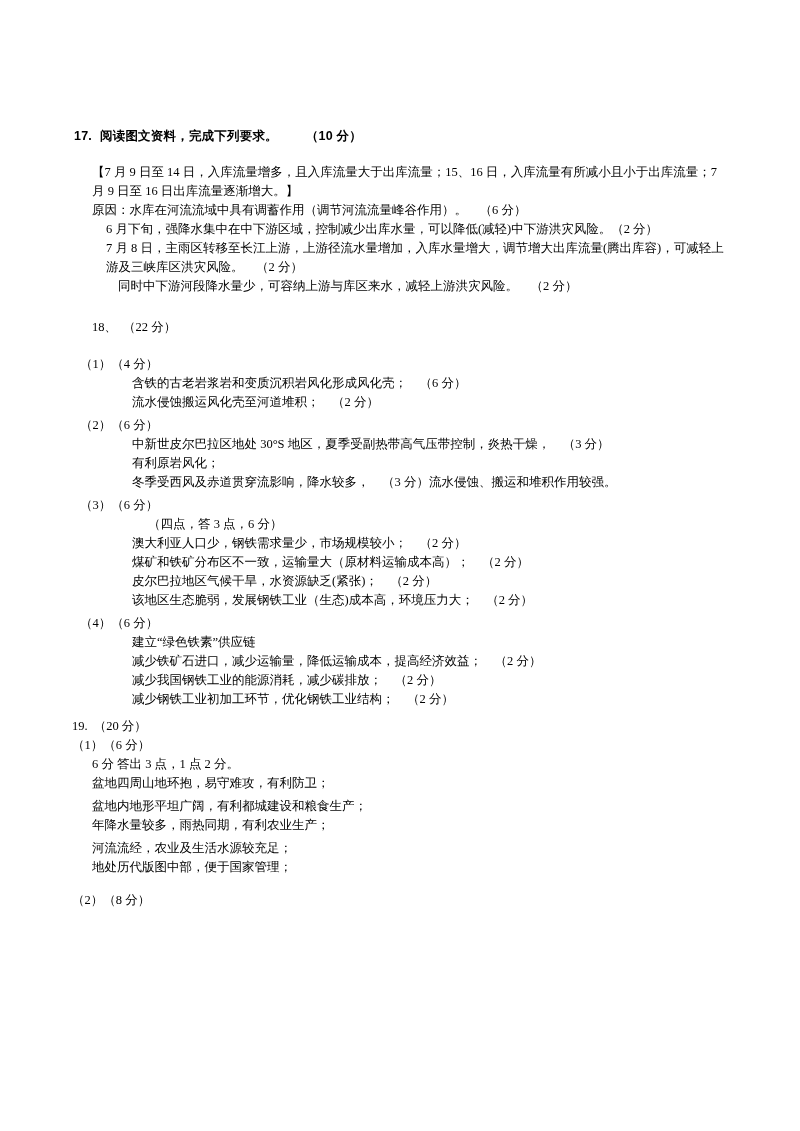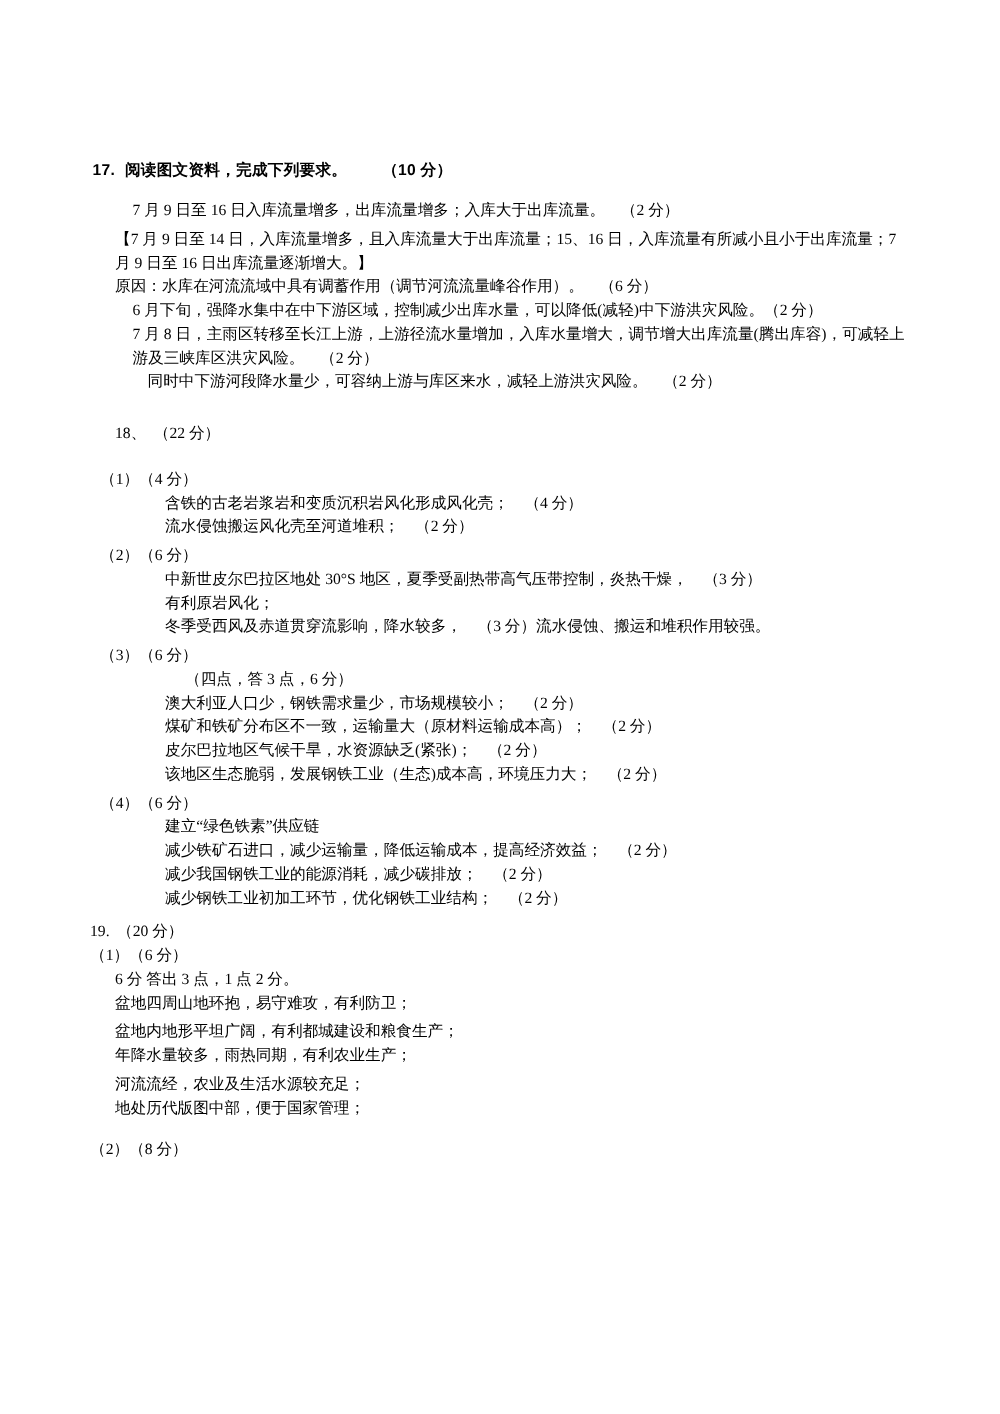--- a/index.html
+++ b/index.html
@@ -66,42 +66,41 @@
 </head>
 <body>
 
 <div class="page">
 
   <div class="q-title">
     <span class="num">17.</span><span>阅读图文资料，完成下列要求。</span><span class="pts">（10 分）</span>
   </div>
 
   <div class="blk">
-    <p class="line ind1">7 月 9 日至 16 日入库流量增多，出库流量增多；入库大于出库流量。　（2 分）</p>
     <div class="gap4"></div>
     <p class="line ind2">【7 月 9 日至 14 日，入库流量增多，且入库流量大于出库流量；15、16 日，入库流量有所减小且小于出库流量；7 月 9 日至 16 日出库流量逐渐增大。】</p>
     <p class="line ind2">原因：水库在河流流域中具有调蓄作用（调节河流流量峰谷作用）。　（6 分）</p>
     <p class="line ind1">6 月下旬，强降水集中在中下游区域，控制减少出库水量，可以降低(减轻)中下游洪灾风险。（2 分）</p>
     <p class="line ind1">7 月 8 日，主雨区转移至长江上游，上游径流水量增加，入库水量增大，调节增大出库流量(腾出库容)，可减轻上游及三峡库区洪灾风险。　（2 分）</p>
     <p class="line ind3">同时中下游河段降水量少，可容纳上游与库区来水，减轻上游洪灾风险。　（2 分）</p>
   </div>
 
   <div class="gap22"></div>
 
   <div class="sec-head ind2">
     <span class="lbl">18、</span><span>（22 分）</span>
   </div>
 
   <div class="gap18"></div>
 
   <div class="sub">
     <span class="tag">（1）</span><span>（4 分）</span>
   </div>
   <div class="blk ind4">
-    <p class="line">含铁的古老岩浆岩和变质沉积岩风化形成风化壳；　（4 分）</p>
+    <p class="line">含铁的古老岩浆岩和变质沉积岩风化形成风化壳；　（6 分）</p>
     <p class="line">流水侵蚀搬运风化壳至河道堆积；　（2 分）</p>
   </div>
 
   <div class="gap4"></div>
 
   <div class="sub">
     <span class="tag">（2）</span><span>（6 分）</span>
   </div>
   <div class="blk ind4">
     <p class="line">中新世皮尔巴拉区地处 30°S 地区，夏季受副热带高气压带控制，炎热干燥，　（3 分）</p>

